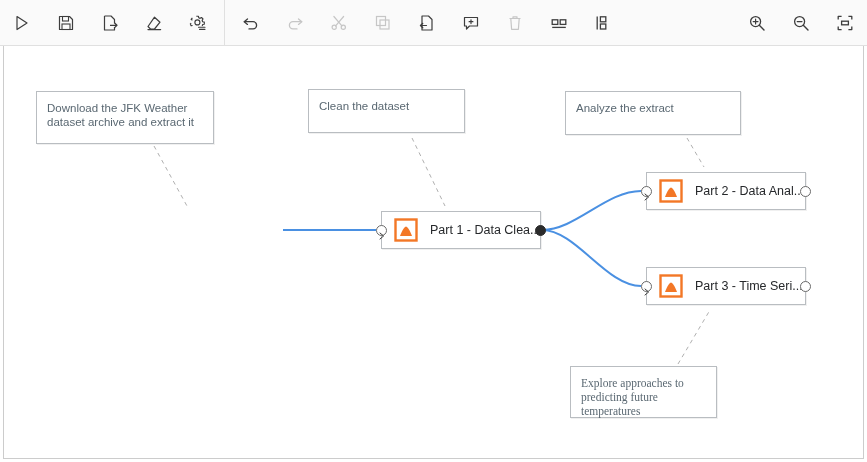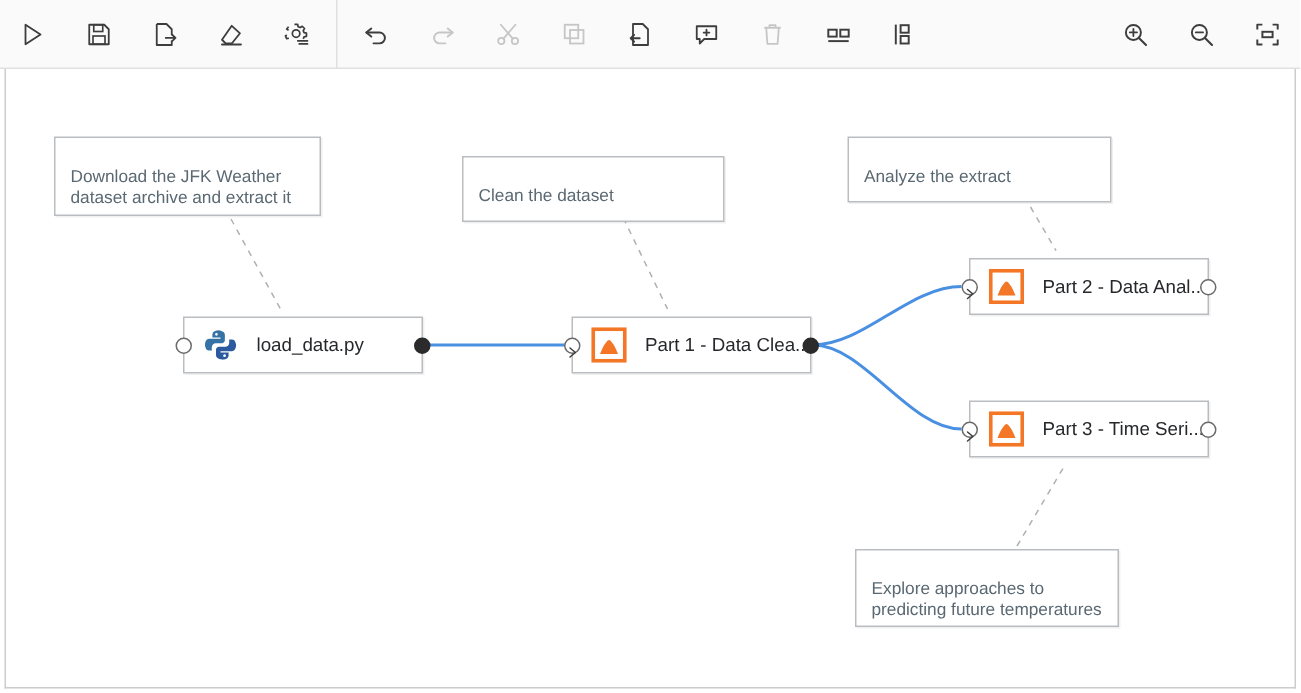--- a/index.html
+++ b/index.html
@@ -75,21 +75,21 @@
 
   
   .comment {
     position: absolute;
     background: #ffffff;
     border: 1px solid #b9bdc1;
     box-sizing: border-box;
     color: #5a6872;
     font-size: 11.5px;
     line-height: 14px;
-    padding: 19px 10px 0 10px;
+    padding: 9px 10px 0 10px;
     box-shadow: 1px 1px 0 rgba(0,0,0,0.06);
     cursor: default;
   }
 
   
   .node {
     position: absolute;
     background: #ffffff;
     border: 1px solid #b9bdc1;
     box-sizing: border-box;
@@ -327,41 +327,30 @@
       <g>
         <path d="M279,184 C310,184 345,184 372,184" stroke="#4a90e2" stroke-width="2" fill="none"></path>
         <path d="M538,184 C572,184 602,145 637,145" stroke="#4a90e2" stroke-width="2" fill="none"></path>
         <path d="M538,184 C572,184 602,240 637,240" stroke="#4a90e2" stroke-width="2" fill="none"></path>
       </g>
     </svg>
 
     <div class="comment" style="left:32px; top:45px; width:178px; height:53px;">
       <span>Download the JFK Weather dataset archive and extract it</span>
     </div>
-    <div class="comment" style="left:304px; top:58px; width:175px; height:44px;">
+    <div class="comment" style="left:304px; top:43px; width:157px; height:44px;">
       <span>Clean the dataset</span>
     </div>
     <div class="comment" style="left:561px; top:45px; width:176px; height:44px;">
       <span>Analyze the extract</span>
     </div>
-    <div class="comment" style="left:566px; top:320px; width:176px; height:52px;">
+    <div class="comment" style="left:566px; top:320px; width:147px; height:52px;font-family:Liberation Serif, serif;">
       <span>Explore approaches to predicting future temperatures</span>
     </div>
 
-    <div class="node" style="left:118px; top:165px; width:160px; height:38px;">
-      <span class="port port-in"></span>
-      <span class="node-icon">
-        <svg width="24" height="24" viewBox="0 0 24 24">
-          <path d="M11.9 2.2c-1.6 0-2.9.2-3.8.6-1 .4-1.5 1.2-1.5 2.3v1.9h5.4v.8H4.6c-1.2 0-2.2.7-2.6 2-.5 1.5-.5 2.4 0 3.9.4 1.2 1.1 2 2.3 2h1.9v-2.3c0-1.4 1.2-2.6 2.6-2.6h4.1c1.1 0 2-.9 2-2V5.1c0-1.1-.8-1.9-2-2.3-.8-.4-1.6-.6-2.8-.6zM9.3 4c.5 0 .9.4.9.9s-.4.9-.9.9-.9-.4-.9-.9.4-.9.9-.9z" fill="#3572A5"></path>
-          <path d="M12.1 21.8c1.6 0 2.9-.2 3.8-.6 1-.4 1.5-1.2 1.5-2.3v-1.9h-5.4v-.8h7.4c1.2 0 2.2-.7 2.6-2 .5-1.5.5-2.4 0-3.9-.4-1.2-1.1-2-2.3-2h-1.9v2.3c0 1.4-1.2 2.6-2.6 2.6H11c-1.1 0-2 .9-2 2v3.7c0 1.1.8 1.9 2 2.3.8.4 1.6.6 2.8.6zm2.6-1.8c-.5 0-.9-.4-.9-.9s.4-.9.9-.9.9.4.9.9-.4.9-.9.9z" fill="#2B5B9E"></path>
-        </svg>
-      </span>
-      <span class="node-label">load_data.py</span>
-      <span class="port port-out-filled"></span>
-    </div>
 
     <div class="node" style="left:377px; top:165px; width:160px; height:38px;">
       <span class="port port-in"></span>
       <span class="port-arrow">
         <svg width="8" height="8" viewBox="0 0 8 8">
             <path d="M2 1 L5.6 4 L2 7" fill="none" stroke="#3d3d3d" stroke-width="1" stroke-linejoin="round" stroke-linecap="round"></path>
           </svg>
       </span>
       <span class="node-icon">
         <svg width="24" height="24" viewBox="0 0 24 24">

